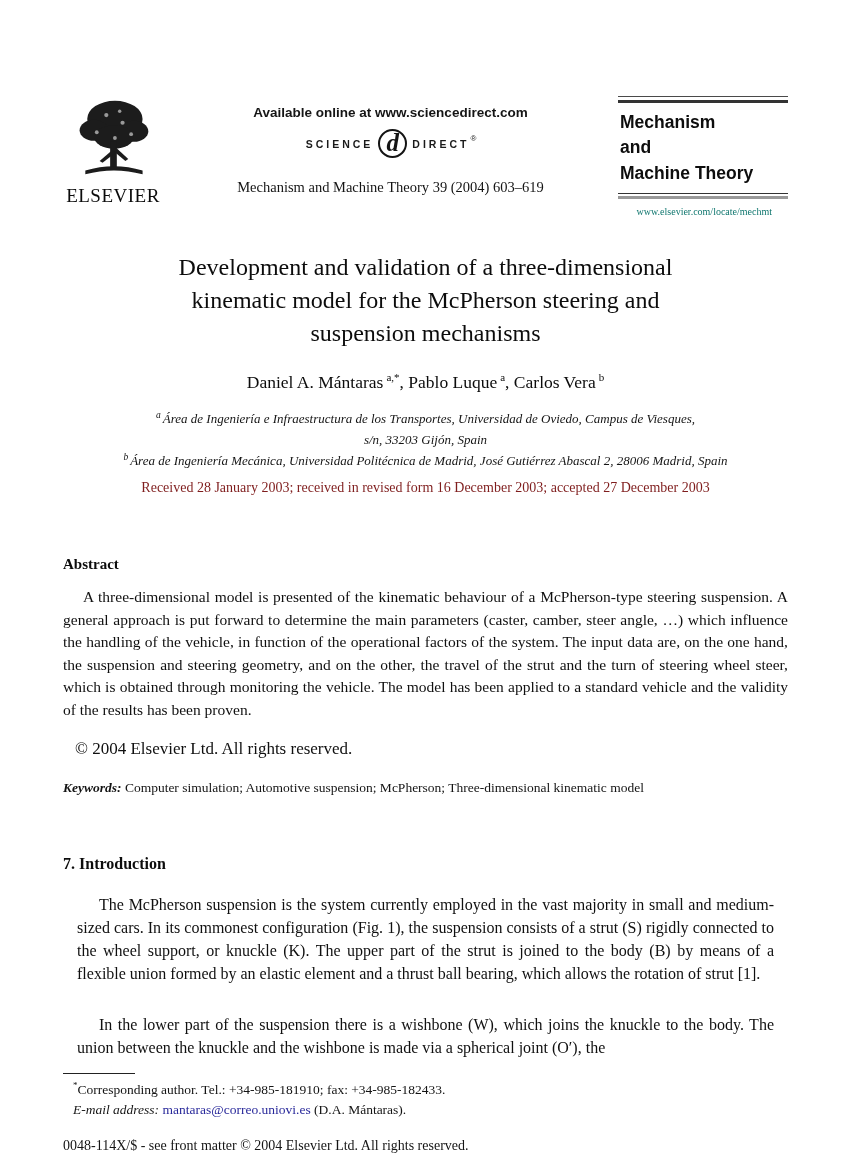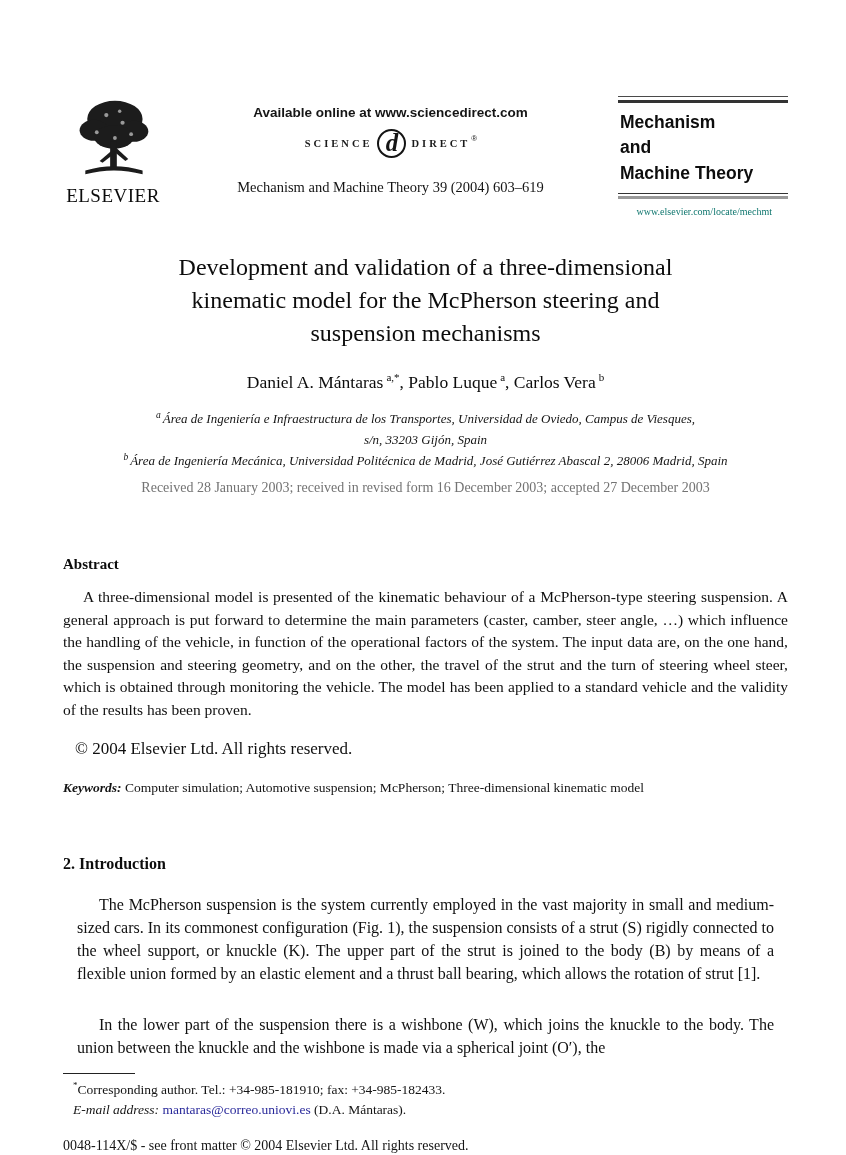--- a/index.html
+++ b/index.html
@@ -9,42 +9,42 @@
     box-sizing:border-box; padding:96px 58px 0 63px;
     display:flex; flex-direction:column; overflow:hidden; background:#fff;
   }
   
   .header { display:flex; align-items:flex-start; }
   .logo-col { width:100px; text-align:center; }
   .elsevier-word { font-size:19px; letter-spacing:0.5px; margin-top:1px; color:#0b0b0b; }
   .center-col { flex:1; text-align:center; padding-top:9px; }
   .avail { font-family:"Liberation Sans",sans-serif; font-weight:bold; font-size:13.5px; color:#151515; }
   .sd-logo { margin-top:9px; display:flex; align-items:center; justify-content:center; }
-  .sd-word { font-family:Liberation Serif, serif; font-weight:bold; font-size:10.5px; letter-spacing:3px; color:#1a1a1a; }
+  .sd-word { font-family:Liberation Sans, sans-serif; font-weight:bold; font-size:10.5px; letter-spacing:3px; color:#1a1a1a; }
   .sd-d {
     width:29px; height:29px; border:2.5px solid #141414; border-radius:50%;
     display:flex; align-items:center; justify-content:center;
     font-style:italic; font-weight:bold; font-size:25px; line-height:1;
     margin:0 5px; box-sizing:border-box; padding-bottom:3px; color:#141414;
   }
   .sd-reg { font-family:"Liberation Sans",sans-serif; font-size:8px; position:relative; top:-5px; left:1px; color:#1a1a1a; }
   .jref { margin-top:21px; font-size:14.5px; color:#141414; }
   .right-col { width:170px; position:relative; }
   .jrule-top { height:3px; border-top:1.5px solid #4a4a4a; border-bottom:3px solid #333; }
   .jname { font-family:"Liberation Sans",sans-serif; font-weight:bold; font-size:17.5px; line-height:1.45; margin:7px 0 7px 2px; color:#0d0d0d; }
   .jrule-bot { height:2px; border-top:1.5px solid #333; border-bottom:3px solid #999; }
   .jurl { position:absolute; right:16px; margin-top:7px; white-space:nowrap; font-size:10px; color:#0f766e; }
   
   .title { margin:44px 0 0 0; font-weight:normal; font-size:24px; line-height:1.38; text-align:center; color:#0c0c0c; }
   .title .tline { display:block; }
   .authors { margin-top:21px; text-align:center; font-size:17.5px; color:#0c0c0c; }
   .authors sup { font-size:11px; margin-left:3px; }
   .affils { margin-top:15px; text-align:center; font-style:italic; font-size:13px; line-height:1.55; color:#141414; }
   .affils sup { font-size:9.5px; margin-right:2px; }
-  .received { margin-top:9px; text-align:center; font-size:14px; color:#737373; }
+  .received { margin-top:9px; text-align:center; font-size:14px; color:#7f1d1d; }
   
   .rule-abstract { margin-top:30px; border:none; border-top:2.5px solid #4a4a4a; height:0; }
   .rule-keywords { margin-top:15px; border:none; border-top:1.5px solid #1d1d1d; height:0; }
   
   .abs-head { margin-top:20px; font-weight:bold; font-size:15px; color:#0c0c0c; }
   .abs-body { margin-top:13px; font-size:15.5px; line-height:1.45; text-align:justify; text-indent:20px; color:#101010; }
   .abs-copy { font-size:17px; line-height:1.45; color:#101010;margin-left:12px; }
   .keywords { margin-top:19px; font-size:13.5px; color:#141414; }
   .kw-label { font-style:italic;font-weight:bold; }
   
@@ -138,21 +138,21 @@
   <div class="abs-head">Abstract</div>
   <p class="abs-body">A three-dimensional model is presented of the kinematic behaviour of a McPherson-type steering suspension. A general approach is put forward to determine the main parameters (caster, camber, steer angle, …) which influence the handling of the vehicle, in function of the operational factors of the system. The input data are, on the one hand, the suspension and steering geometry, and on the other, the travel of the strut and the turn of steering wheel steer, which is obtained through monitoring the vehicle. The model has been applied to a standard vehicle and the validity of the results has been proven.</p>
   <div class="abs-copy">© 2004 Elsevier Ltd. All rights reserved.</div>
 
   <div class="keywords">
     <span class="kw-label">Keywords:</span><span> Computer simulation; Automotive suspension; McPherson; Three-dimensional kinematic model</span>
   </div>
 
   <hr class="rule-keywords">
 
-  <div class="sec-head">2. Introduction</div>
+  <div class="sec-head">7. Introduction</div>
   <p class="body-para first">The McPherson suspension is the system currently employed in the vast majority in small and medium-sized cars. In its commonest configuration (Fig. 1), the suspension consists of a strut (S) rigidly connected to the wheel support, or knuckle (K). The upper part of the strut is joined to the body (B) by means of a flexible union formed by an elastic element and a thrust ball bearing, which allows the rotation of strut [1].</p>
   <p class="body-para">In the lower part of the suspension there is a wishbone (W), which joins the knuckle to the body. The union between the knuckle and the wishbone is made via a spherical joint (O′), the</p>
 
   <div class="spacer"></div>
 
   <hr class="fn-rule">
   <div class="fn-line">
     <sup>*</sup><span>Corresponding author. Tel.: +34-985-181910; fax: +34-985-182433.</span>
   </div>
   <div class="fn-line">

